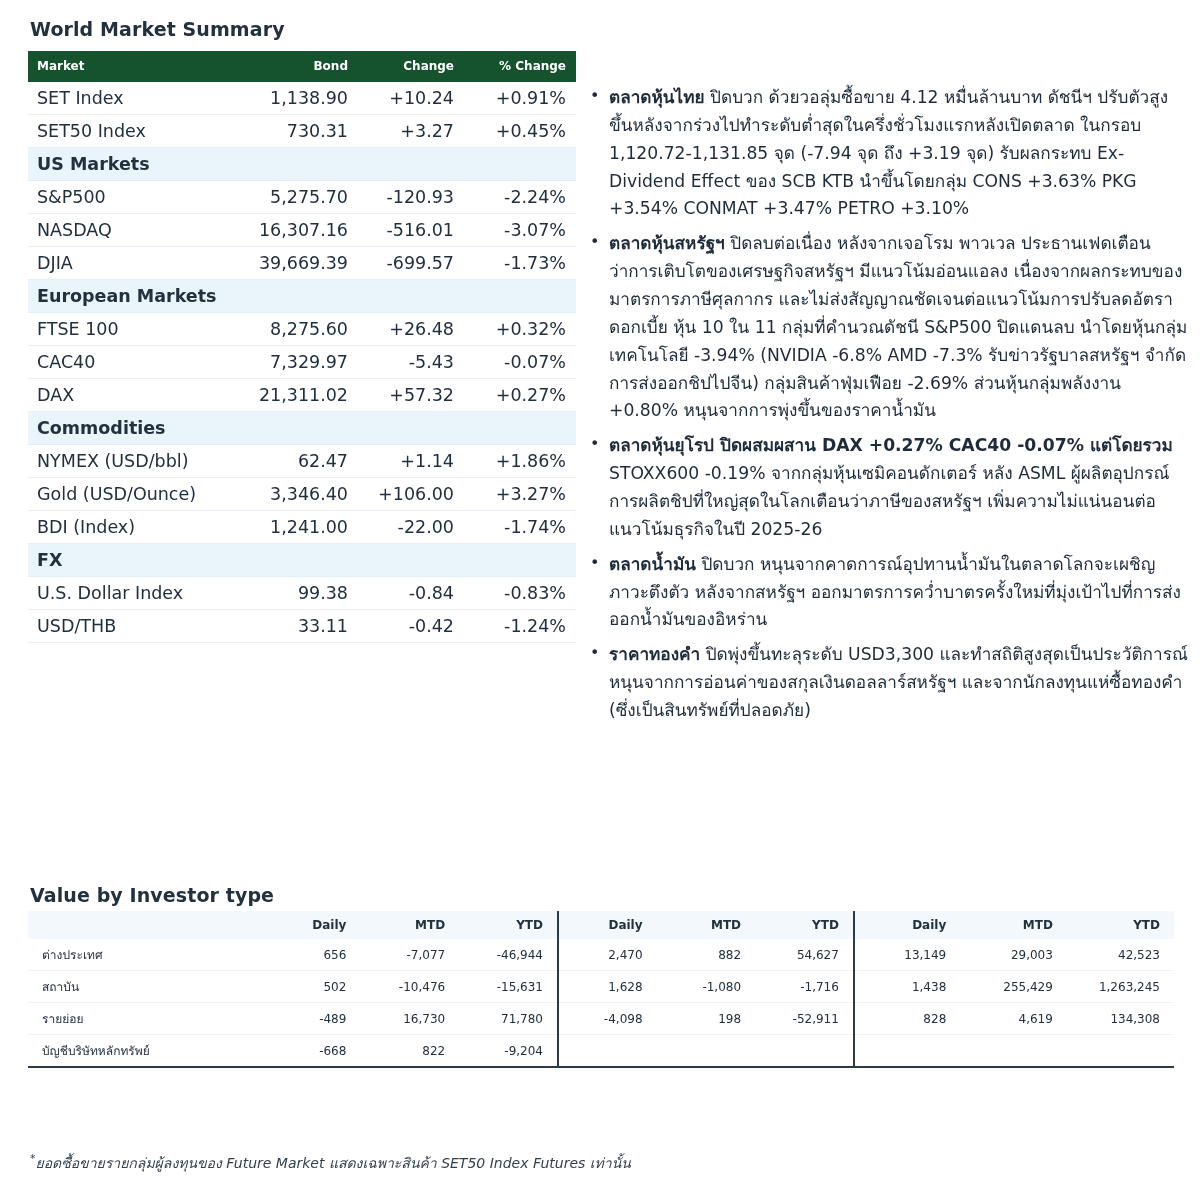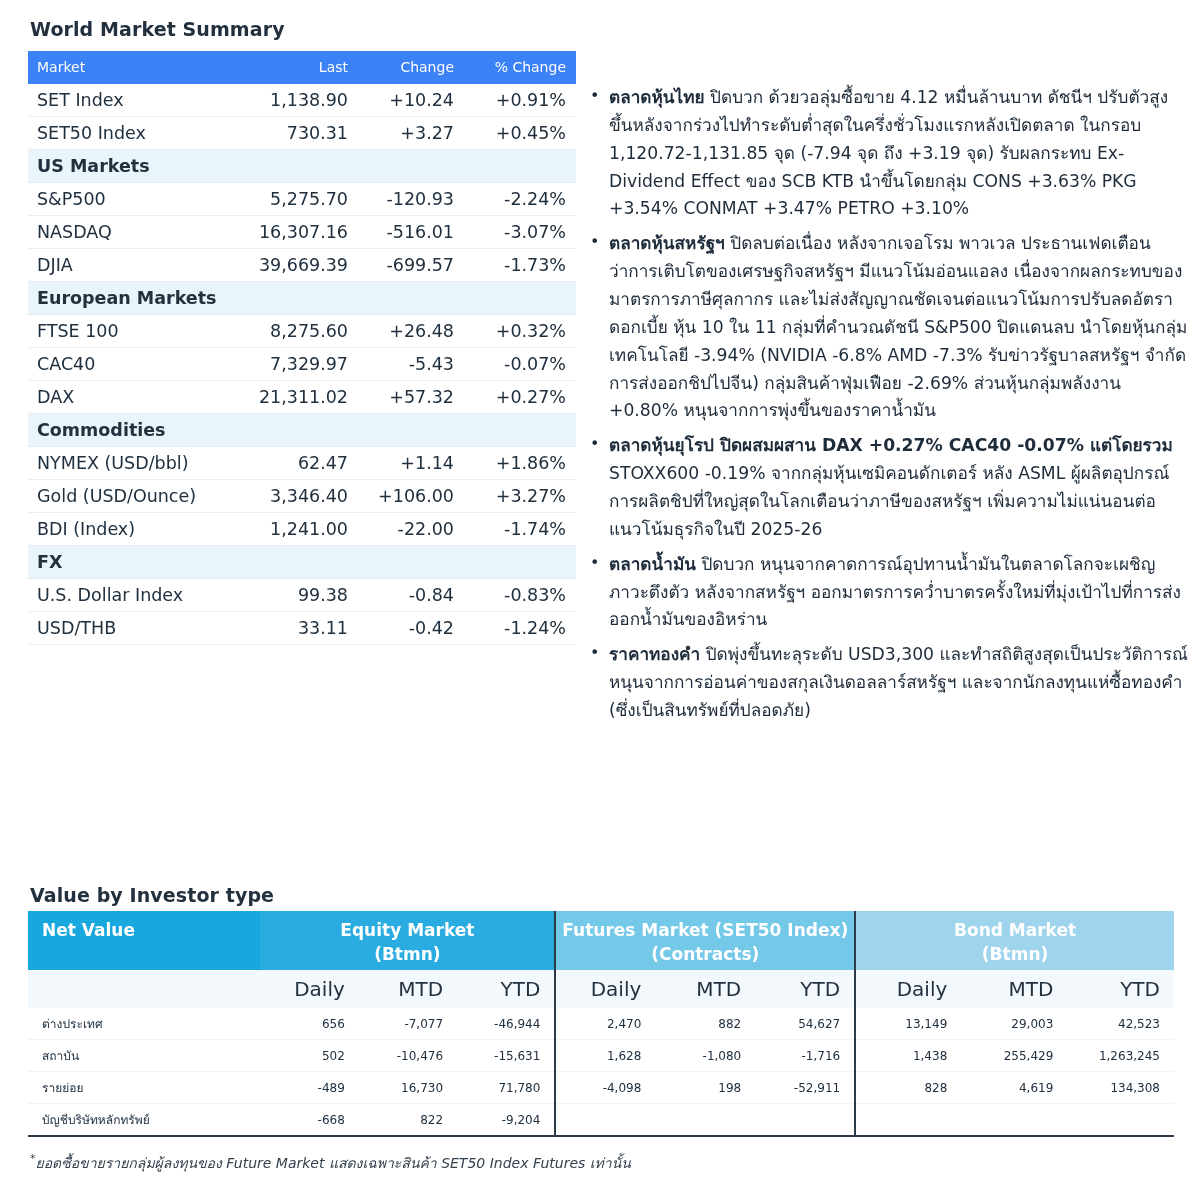--- a/index.html
+++ b/index.html
@@ -39,24 +39,24 @@
 
   
   #world-table {
     position: absolute;
     left: 28px; top: 51px;
     width: 548px;
     border-collapse: collapse;
     font-size: 17.5px;
   }
   #world-table th {
-    background: #3b82f6;
+    background: #14532d;
     color: #ffffff;
-    font-weight: normal;
-    font-size: 14px;
+    font-weight: bold;
+    font-size: 12px;
     padding: 8px 10px 9px 10px;
     text-align: right;
     white-space: nowrap;
   }
   #world-table th.c-market { text-align: left; padding-left: 9px; }
   #world-table td {
     padding: 6px 10px 6px 10px;
     text-align: right;
     white-space: nowrap;
     border-bottom: 1px solid #e8eef3;
@@ -141,22 +141,22 @@
     padding-left: 14px;
     vertical-align: top;
   }
   #inv-table .grp-eq  { background: #2aace0; }
   #inv-table .grp-fut { background: #74c8e8; }
   #inv-table .grp-bond{ background: #9fd5ec; }
 
   #inv-table .sub {
     background: #f3f8fc;
     color: #23313f;
-    font-weight: normal;
-    font-size: 20px;
+    font-weight: bold;
+    font-size: 12px;
     text-align: right;
     padding: 7px 14px 7px 6px;
     white-space: nowrap;
   }
   #inv-table .sub.blank { background: #f3f8fc; }
 
   #inv-table td.val {
     text-align: right;
     padding: 6px 14px 6px 6px;
     white-space: nowrap;
@@ -200,21 +200,21 @@
   <table id="world-table">
     <colgroup>
       <col class="w-market">
         <col class="w-last">
         <col class="w-chg">
         <col class="w-pct">
     </colgroup>
     <thead>
       <tr>
         <th class="c-market">Market</th>
-        <th>Last</th>
+        <th>Bond</th>
         <th>Change</th>
         <th>% Change</th>
       </tr>
     </thead>
     <tbody id="world-body">
         <tr class="data">
           <td class="c-market">SET Index</td>
           <td class="">1,138.90</td>
           <td class="up">+10.24</td>
           <td class="up">+0.91%</td>
@@ -326,35 +326,20 @@
       <col class="w-c">
       <col class="w-c">
     <col class="w-c">
       <col class="w-c">
       <col class="w-c">
     <col class="w-cb">
       <col class="w-cb">
       <col class="w-cb">
   </colgroup>
   <thead>
-    <tr>
-      <td class="grp grp-net" colspan="1" rowspan="1">Net Value</td>
-      <td class="grp grp-eq" colspan="3">
-        <div>Equity Market</div>
-        <div class="unit">(Btmn)</div>
-      </td>
-      <td class="grp grp-fut sep-l" colspan="3">
-        <div>Futures Market (SET50 Index)</div>
-        <div class="unit">(Contracts)</div>
-      </td>
-      <td class="grp grp-bond sep-l" colspan="3">
-        <div>Bond Market</div>
-        <div class="unit">(Btmn)</div>
-      </td>
-    </tr>
     <tr id="inv-subhead">
         <td class="sub blank"></td>
         <td class="sub">Daily</td>
         <td class="sub">MTD</td>
         <td class="sub">YTD</td>
         <td class="sub sep-l">Daily</td>
         <td class="sub">MTD</td>
         <td class="sub">YTD</td>
         <td class="sub sep-l">Daily</td>
         <td class="sub">MTD</td>

